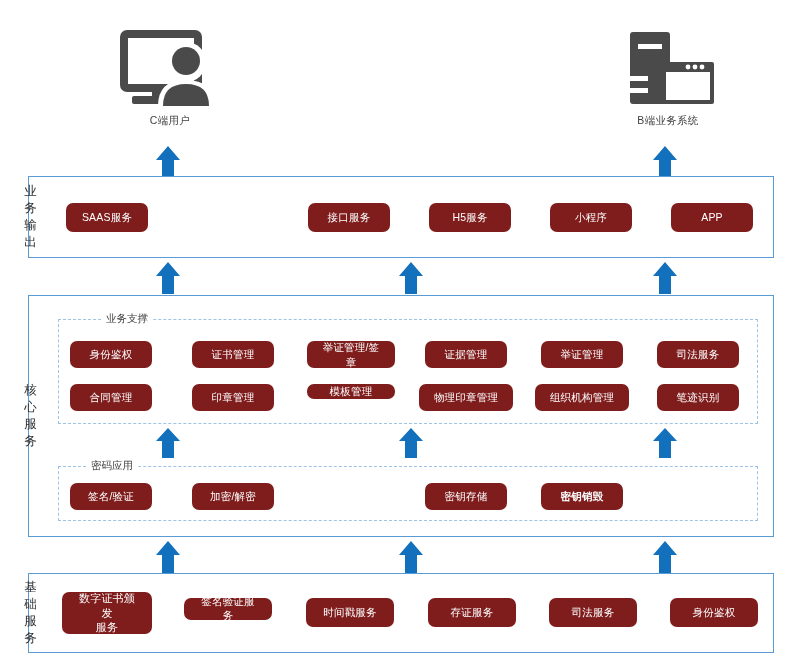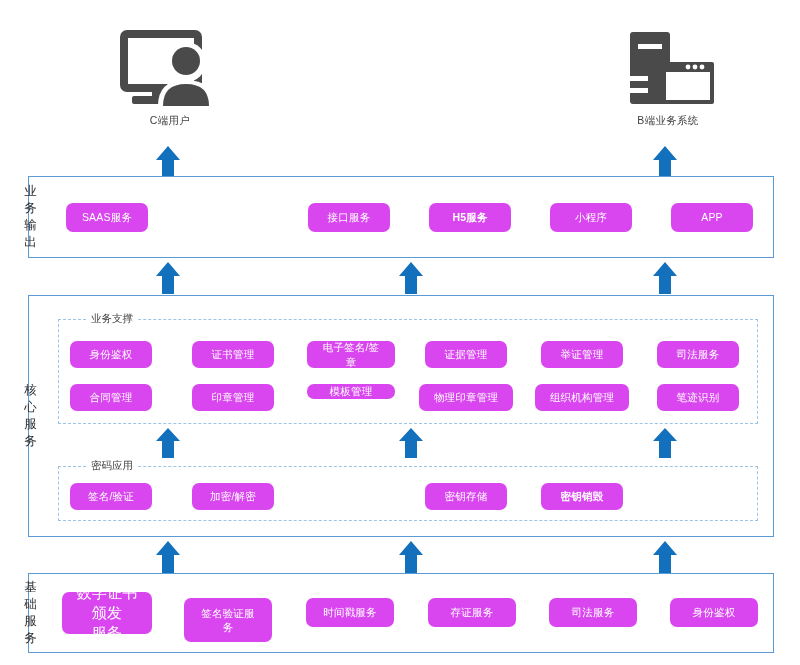--- a/index.html
+++ b/index.html
@@ -48,32 +48,32 @@
     background:#ffffff;
     padding:0 5px;
     font-size:10.5px;
     color:#404040;
     white-space:nowrap;
   }
 
   
   .pill{
     position:absolute;
-    background:#d946ef;
+    background:#7f1d1d;
     border-radius:7px;
     color:#ffffff;
     font-size:10.5px;
     display:flex;align-items:center;justify-content:center;
     text-align:center;
     line-height:1.35;
     box-sizing:border-box;
     padding:0 13px;
     letter-spacing:.2px;
   }
-  .pill.two-line{font-size:15px;}
+  .pill.two-line{font-size:11px;}
 
   
   .arrow{position:absolute;}
 </style>
 </head>
 <body>
 
 <div id="canvas">
 
   <div class="actor" style="left:110px;top:28px;width:120px;">
@@ -128,21 +128,21 @@
   <div class="layer" style="left:28px;top:176px;width:746px;height:82px;"></div>
   <div class="layer-label" style="left:18px;top:176px;height:82px;">
     <span>业</span>
     <span>务</span>
     <span>输</span>
     <span>出</span>
   </div>
 
   <div class="pill" style="left:66px;top:203px;width:82px;height:29px;">SAAS服务</div>
   <div class="pill" style="left:308px;top:203px;width:82px;height:29px;">接口服务</div>
-  <div class="pill" style="left:429px;top:203px;width:82px;height:29px;font-weight:bold;">H5服务</div>
+  <div class="pill" style="left:429px;top:203px;width:82px;height:29px;">H5服务</div>
   <div class="pill" style="left:550px;top:203px;width:82px;height:29px;">小程序</div>
   <div class="pill" style="left:671px;top:203px;width:82px;height:29px;">APP</div>
 
   <span class="arrow" style="left:155px;top:262px;">
     <svg width="26" height="32" viewBox="0 0 26 32">
       <path d="M13 0 L25 14 L19 14 L19 32 L7 32 L7 14 L1 14 Z" fill="#1270bc"></path>
     </svg>
   </span>
   <span class="arrow" style="left:398px;top:262px;">
     <svg width="26" height="32" viewBox="0 0 26 32">
@@ -157,25 +157,25 @@
 
   <div class="layer" style="left:28px;top:295px;width:746px;height:242px;"></div>
   <div class="layer-label" style="left:18px;top:295px;height:242px;">
     <span>核</span>
     <span>心</span>
     <span>服</span>
     <span>务</span>
   </div>
 
   <div class="subgroup" style="left:58px;top:319px;width:700px;height:105px;"></div>
-  <div class="subgroup-title" style="left:86px;top:312px;">业务支撑</div>
+  <div class="subgroup-title" style="left:101px;top:312px;">业务支撑</div>
 
   <div class="pill" style="left:70px;top:341px;width:82px;height:27px;">身份鉴权</div>
   <div class="pill" style="left:192px;top:341px;width:82px;height:27px;">证书管理</div>
-  <div class="pill" style="left:307px;top:341px;width:88px;height:27px;">电子签名/签章</div>
+  <div class="pill" style="left:307px;top:341px;width:88px;height:27px;">举证管理/签章</div>
   <div class="pill" style="left:425px;top:341px;width:82px;height:27px;">证据管理</div>
   <div class="pill" style="left:541px;top:341px;width:82px;height:27px;">举证管理</div>
   <div class="pill" style="left:657px;top:341px;width:82px;height:27px;">司法服务</div>
 
   <div class="pill" style="left:70px;top:384px;width:82px;height:27px;">合同管理</div>
   <div class="pill" style="left:192px;top:384px;width:82px;height:27px;">印章管理</div>
   <div class="pill" style="left:307px;top:384px;width:88px;height:15px;">模板管理</div>
   <div class="pill" style="left:419px;top:384px;width:94px;height:27px;">物理印章管理</div>
   <div class="pill" style="left:535px;top:384px;width:94px;height:27px;">组织机构管理</div>
   <div class="pill" style="left:657px;top:384px;width:82px;height:27px;">笔迹识别</div>
@@ -227,19 +227,19 @@
     <span>服</span>
     <span>务</span>
   </div>
 
   <div class="pill two-line" style="left:62px;top:592px;width:90px;height:42px;">
     <span>
       <span>数字证书颁发</span><br>
       <span>服务</span>
     </span>
   </div>
-  <div class="pill" style="left:184px;top:598px;width:88px;height:44px;">签名验证服务</div>
+  <div class="pill" style="left:184px;top:598px;width:88px;height:22px;font-family:Liberation Mono, monospace;">签名验证服务</div>
   <div class="pill" style="left:306px;top:598px;width:88px;height:29px;">时间戳服务</div>
   <div class="pill" style="left:428px;top:598px;width:88px;height:29px;">存证服务</div>
   <div class="pill" style="left:549px;top:598px;width:88px;height:29px;">司法服务</div>
   <div class="pill" style="left:670px;top:598px;width:88px;height:29px;">身份鉴权</div>
 
 </div>
 
 </body></html>

